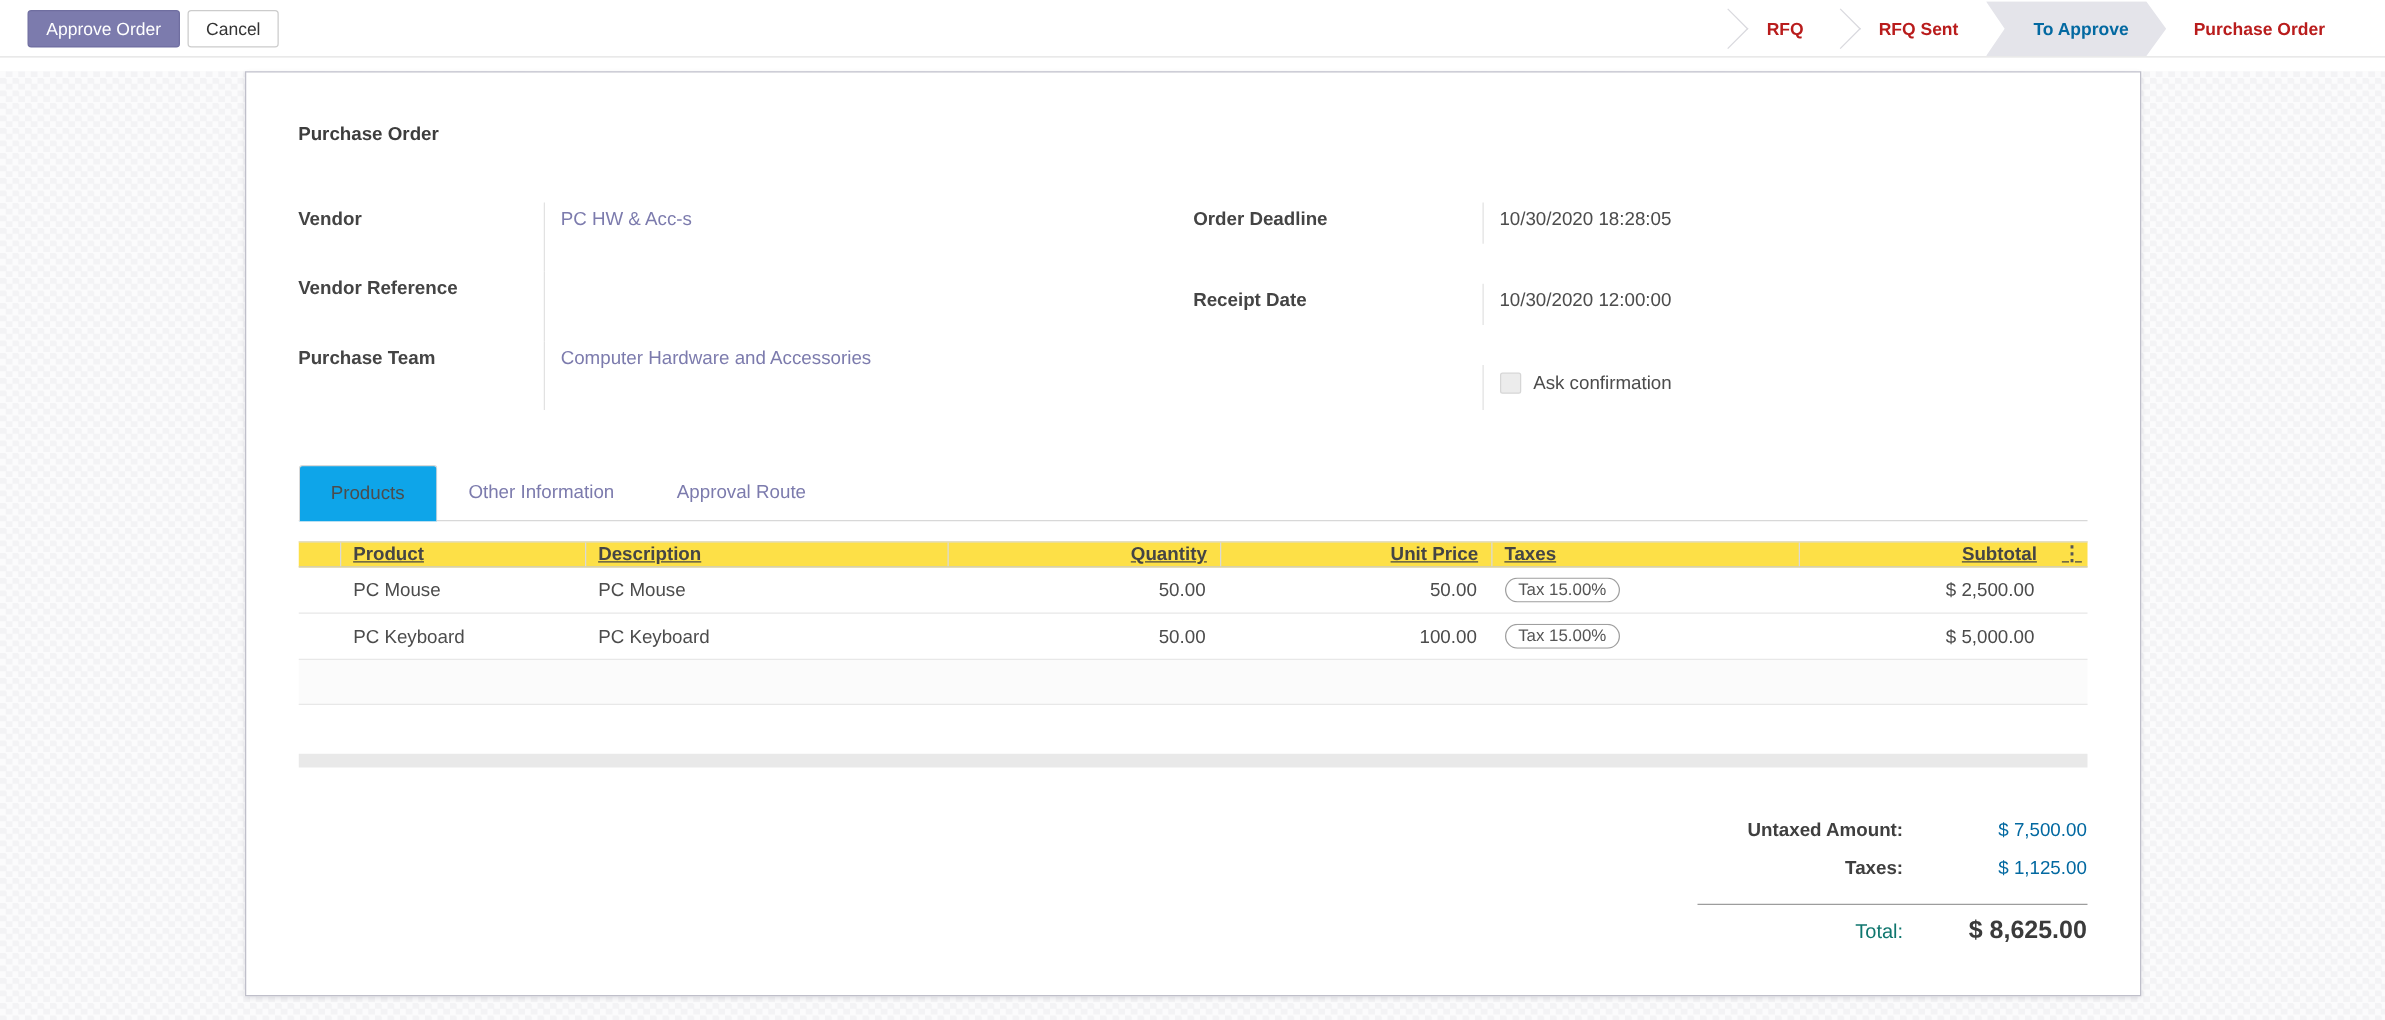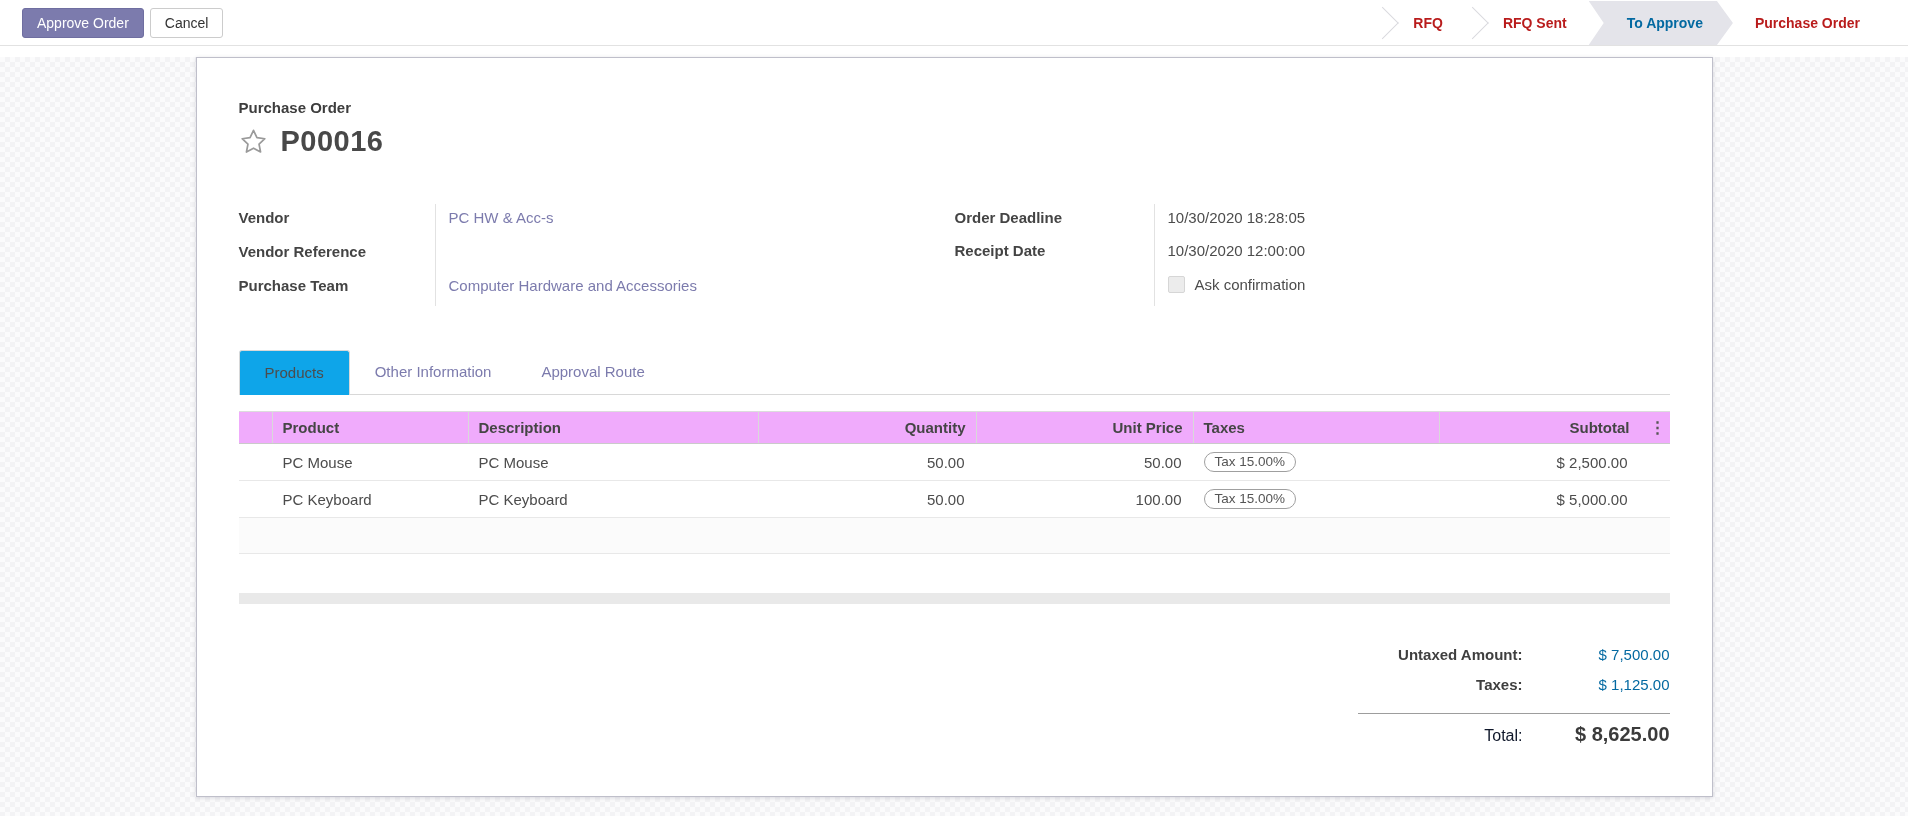--- a/index.html
+++ b/index.html
@@ -35,62 +35,62 @@
   
   .doc-type { font-size:15px; font-weight:700; color:#3d3d3d; }
   .title-row { display:flex; align-items:center; margin-top:9px; }
   .star { width:29px; height:29px; margin-right:13px; cursor:pointer; }
   .order-number { font-size:29px; font-weight:700; color:#484848; letter-spacing:.5px; }
 
   
   .field-groups { display:flex; margin-top:46px; }
   .fgroup { display:grid; }
   .fgroup.left  { width:690px; margin-right:26px; grid-template-columns:196px 1fr; }
-  .fgroup.right { flex:1; grid-template-columns:199px 1fr; align-content:start; }
+  .fgroup.right { flex:1; grid-template-columns:199px 1fr; align-content:start;gap:32px; }
   .flabel { font-size:15px; font-weight:700; color:#444; padding:5px 10px 5px 0; min-height:33px; }
   .fvalue { font-size:15px; border-left:1px solid #e2e2e2; padding:5px 0 5px 13px; min-height:33px; }
   .fvalue.link { color:#7c7bad; cursor:pointer; }
   .checkbox-row { display:flex; min-height:36px; padding-top:6px; }
   .checkbox { width:17px; height:17px; background:#ececec; border:1px solid #d6d6d6;
     border-radius:2px; margin-right:10px; cursor:pointer; }
   .checkbox-label { font-size:15px; color:#4c4c4c; }
 
   
   .tabs { display:flex; margin-top:44px; border-bottom:1px solid #d8d8d8; height:45px; }
   .tab { font-size:15px; padding:0 25px; line-height:44px; cursor:pointer; color:#7c7bad; }
   .tab.active { color:#4c4c4c; background:#0ea5e9; border:1px solid #d8d8d8; border-bottom:none;
     border-radius:3px 3px 0 0; margin-bottom:-1px; }
 
   
   .ptable { margin-top:16px; font-size:15px; }
   .trow-grid { display:grid;
     grid-template-columns:34px 196px 1fr 218px 217px 246px 200px 30px; align-items:center; }
-  .thead { background:#f0abfc; border-top:1px solid #dcdcdc; border-bottom:1px solid #cacaca;
-    height:33px; font-weight:700; color:#454545; }
+  .thead { background:#fde047; border-top:1px solid #dcdcdc; border-bottom:1px solid #cacaca;
+    height:21px; font-weight:700; color:#454545;text-decoration:underline; }
   .thead > div { padding:0 10px; height:100%; display:flex; align-items:center; }
   .thead .sep { border-right:1px solid #d9d9d9; }
   .num { justify-content:flex-end; text-align:right; }
   .tbody-row { height:37px; border-bottom:1px solid #e8e8e8; cursor:pointer; }
   .tbody-row > div { padding:0 10px; overflow:hidden; white-space:nowrap; }
   .tbody-row .num { padding-right:12px; }
   .empty-row { height:36px; background:#fbfbfb; border-bottom:1px solid #e8e8e8; }
   .tax-pill { display:inline-block; border:1px solid #9f9f9f; border-radius:11px;
     padding:1px 10px 2px; font-size:13.5px; color:#555; background:#fff; }
   .kebab { font-size:16px; font-weight:700; color:#555; cursor:pointer; text-align:center;
     width:100%; letter-spacing:0; line-height:14px; }
 
   .hscroll-bar { margin-top:39px; height:11px; background:#e9e9e9; width:100%; }
 
   
   .totals { width:312px; margin:42px 0 0 auto; }
   .trow { display:flex; align-items:baseline; min-height:30px; }
   .tlabel { flex:1; text-align:right; font-size:15px; font-weight:700; color:#3f3f3f; padding-right:14px; }
   .tval { width:133px; text-align:right; font-size:15px; color:#0369a1; }
   .tsep { border-top:1px solid #9d9d9d; margin:7px 0 9px; }
-  .trow.grand .tlabel { font-weight:400; font-size:16px; color:#0f172a; }
+  .trow.grand .tlabel { font-weight:400; font-size:16px; color:#0f766e; }
   .trow.grand .tval { font-size:20px; font-weight:700; color:#3b3b3b; }
 </style>
 </head>
 <body>
 
 <div class="topbar">
   <button class="btn btn-primary">Approve Order</button>
   <button class="btn btn-default">Cancel</button>
 
   <div class="statusbar">
@@ -101,26 +101,20 @@
     <div class="sb-step active">To Approve</div>
     <div class="sb-step">Purchase Order</div>
   </div>
 </div>
 
 <div class="content">
   <div class="sheet">
 
     <div class="doc-type">Purchase Order</div>
 
-    <div class="title-row">
-      <svg class="star" viewBox="0 0 24 24">
-        <path d="M12 2.8l2.85 6.05 6.55.85-4.8 4.55 1.25 6.45L12 17.55l-5.85 3.15 1.25-6.45-4.8-4.55 6.55-.85z" fill="none" stroke="#9a9a9a" stroke-width="1.4" stroke-linejoin="round"></path>
-      </svg>
-      <h1 class="order-number">P00016</h1>
-    </div>
 
     <div class="field-groups">
       <div class="fgroup left">
         <div class="flabel">Vendor</div>
         <div class="fvalue link">PC HW &amp; Acc-s</div>
         <div class="flabel">Vendor Reference</div>
         <div class="fvalue"></div>
         <div class="flabel">Purchase Team</div>
         <div class="fvalue link">Computer Hardware and Accessories</div>
       </div>

